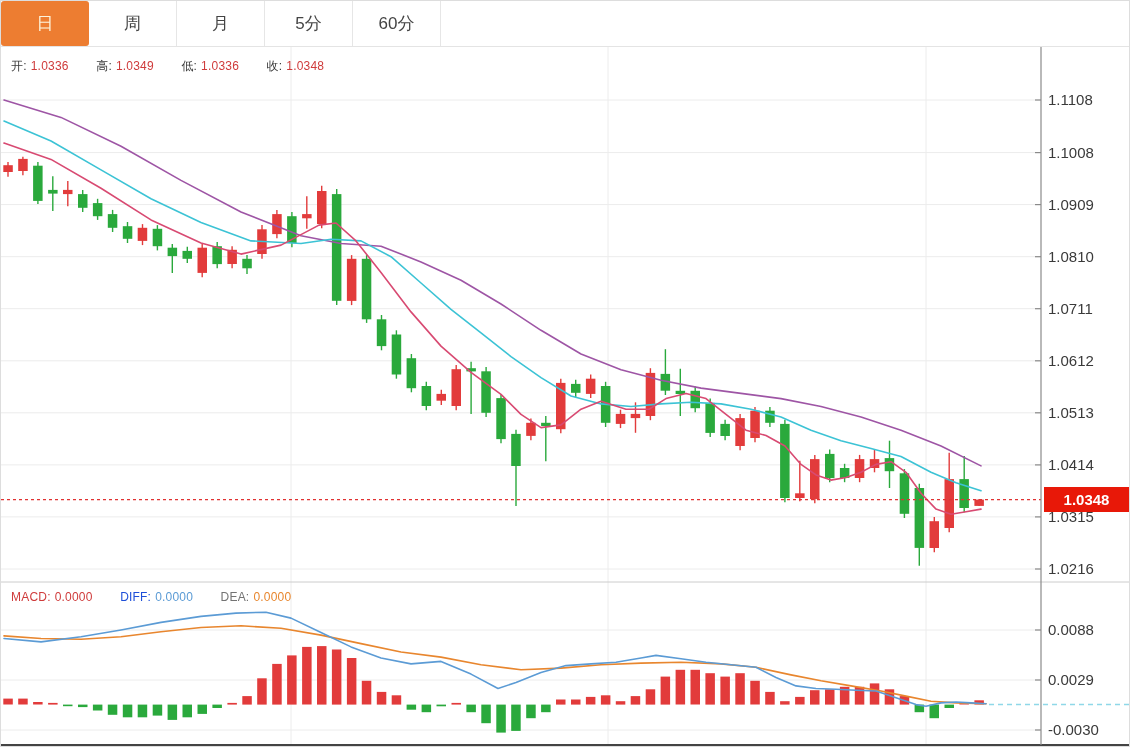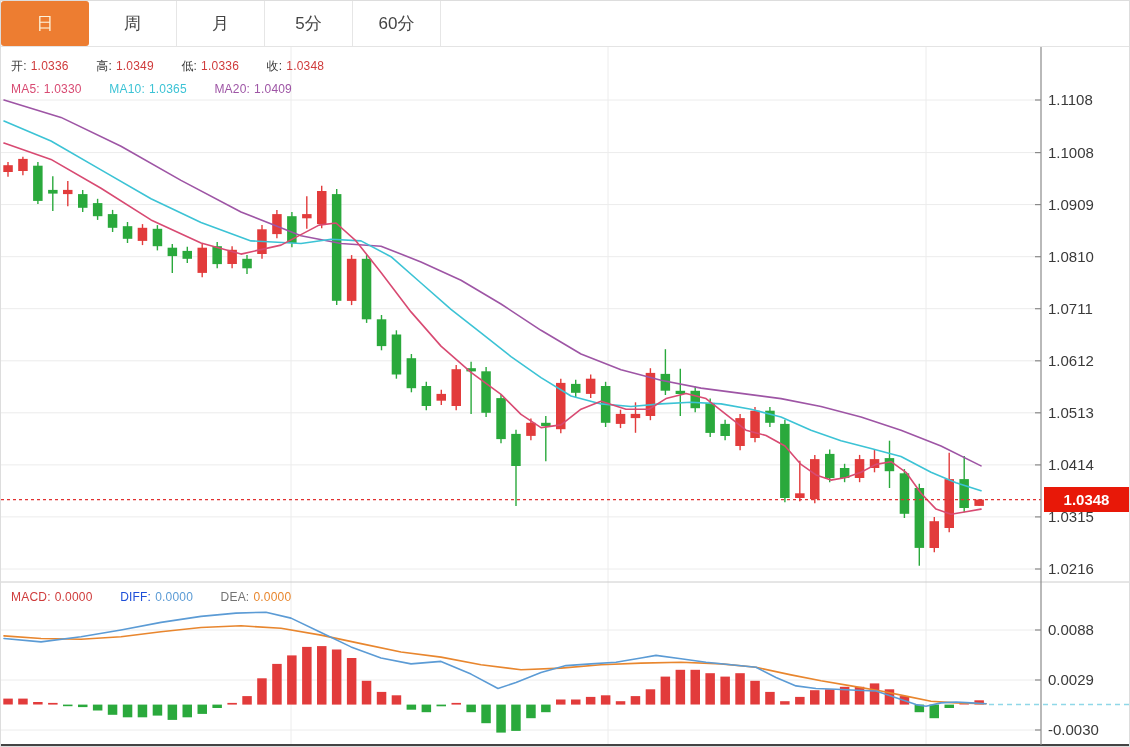--- a/index.html
+++ b/index.html
@@ -305,25 +305,20 @@
       </g>
     </svg>
 
   <div class="legend" style="left:10px;top:57px;">
     <span class="lbl">开:</span><span style="color: rgb(207, 59, 59);">1.0336</span><span class="lg-gap"></span>
     <span class="lbl">高:</span><span style="color: rgb(207, 59, 59);">1.0349</span><span class="lg-gap"></span>
     <span class="lbl">低:</span><span style="color: rgb(207, 59, 59);">1.0336</span><span class="lg-gap"></span>
     <span class="lbl">收:</span><span style="color: rgb(207, 59, 59);">1.0348</span>
   </div>
 
-  <div class="legend" style="left:10px;top:81px;">
-    <span style="color: rgb(216, 74, 114);">MA5:</span><span style="color: rgb(216, 74, 114);">1.0330</span><span class="lg-gap"></span>
-    <span style="color: rgb(60, 195, 213);">MA10:</span><span style="color: rgb(60, 195, 213);">1.0365</span><span class="lg-gap"></span>
-    <span style="color: rgb(158, 85, 165);">MA20:</span><span style="color: rgb(158, 85, 165);">1.0409</span>
-  </div>
 
   <div class="legend" style="left:10px;top:589px;">
     <span style="color: rgb(207, 59, 59); text-align: right;">MACD:</span><span style="color: rgb(207, 59, 59);">0.0000</span><span class="lg-gap"></span>
     <span style="color: #1d4ed8;">DIFF:</span><span style="color: rgb(91, 155, 213);">0.0000</span><span class="lg-gap"></span>
     <span style="color: #737373;">DEA:</span><span style="color: rgb(232, 134, 46);">0.0000</span>
   </div>
 
   <div class="badge" id="price-badge" style="top: 486.1px; background: rgb(232, 24, 8);">1.0348</div>
 
 </div>

